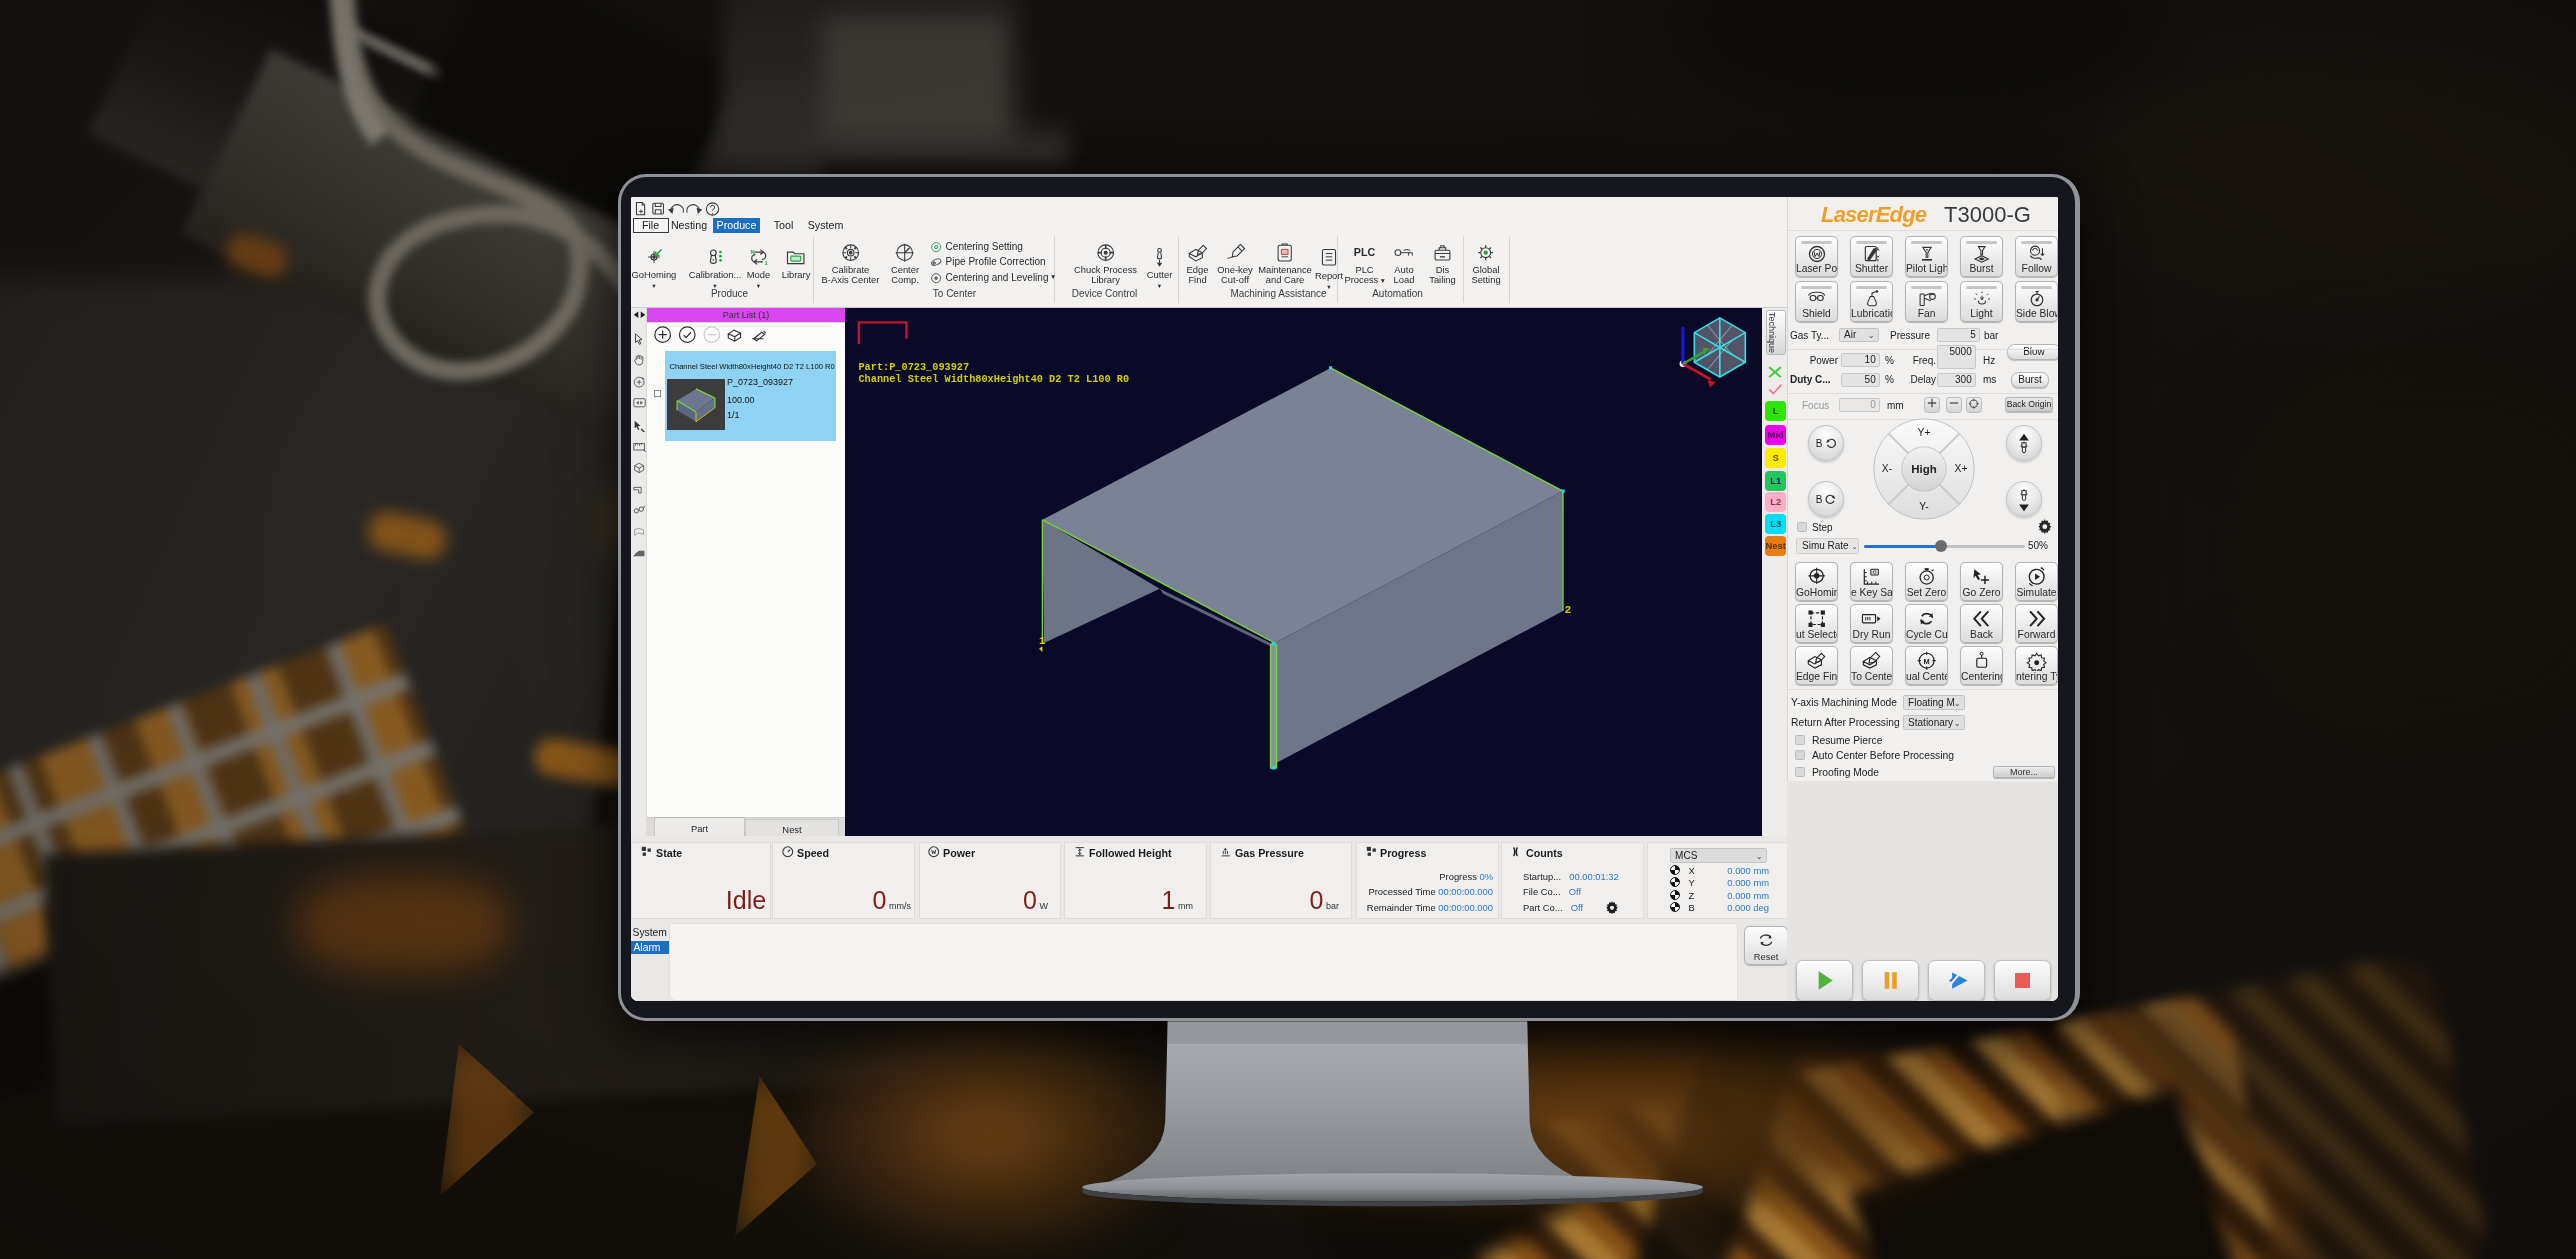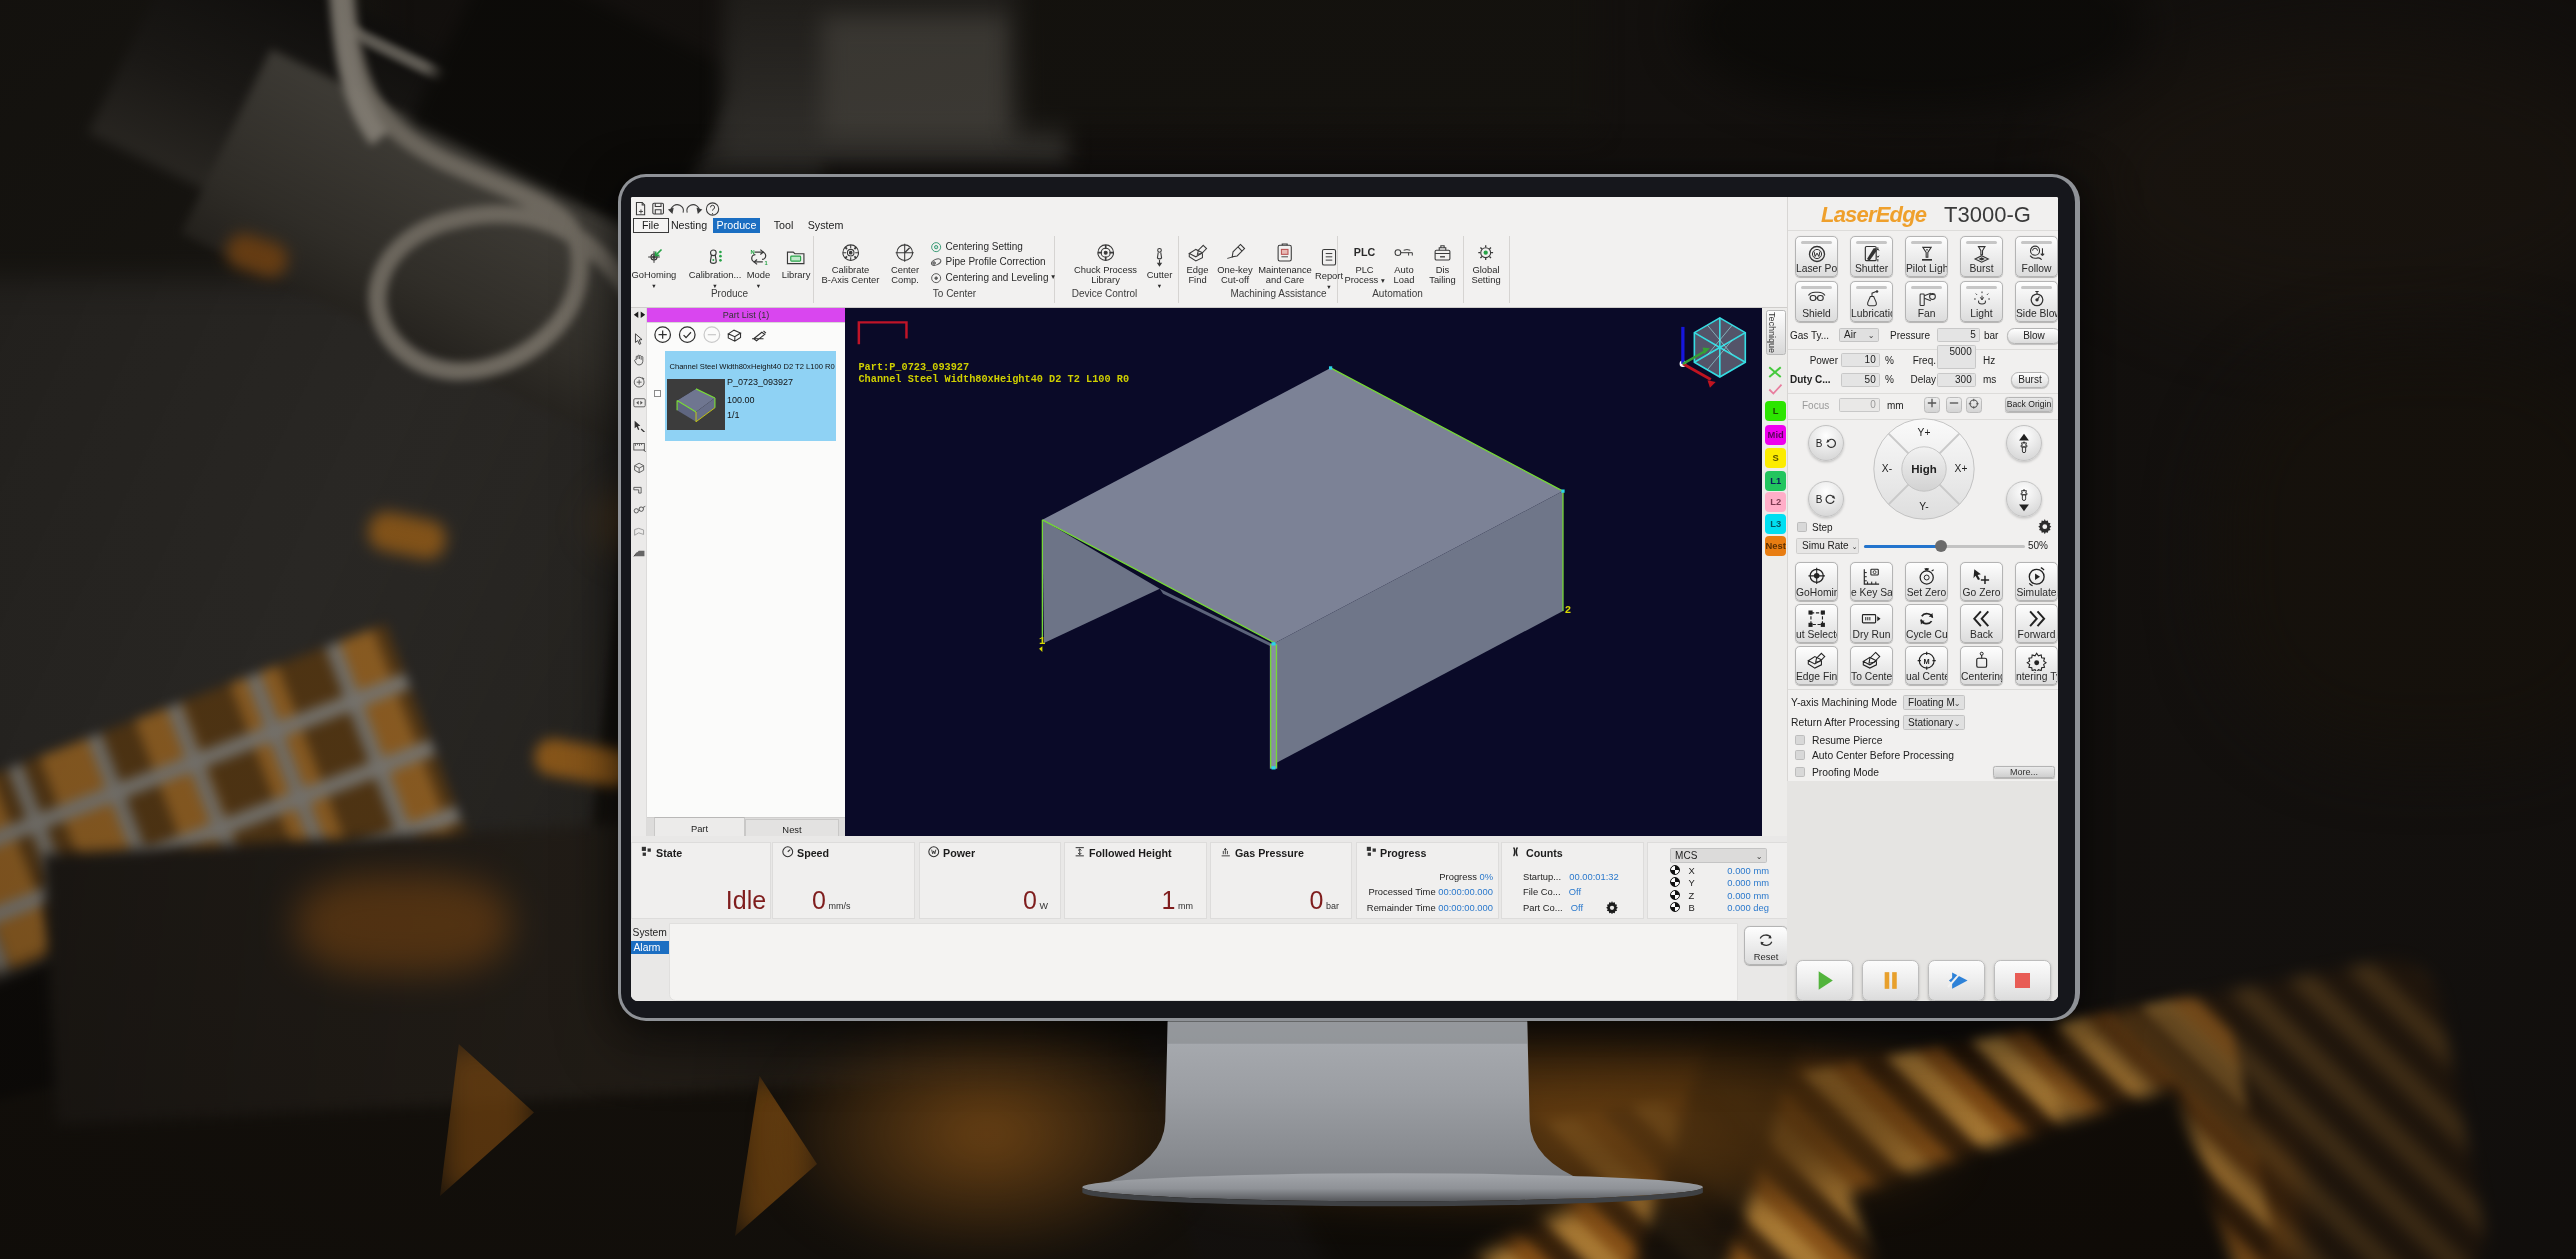--- a/index.html
+++ b/index.html
@@ -532,21 +532,21 @@
       </svg>
     <svg class="abs" style="left:735px;top:649px;" width="11.5" height="11.5" viewBox="0 0 14 14">
         <rect x="1" y="1" width="5" height="5" fill="#333"></rect>
         <rect x="8" y="3" width="4" height="4" fill="#333"></rect>
         <rect x="2" y="8" width="4" height="4" fill="#333"></rect>
       </svg>
     <svg class="abs" style="left:880px;top:649px;" width="11.5" height="11.5" viewBox="0 0 14 14">
         <path d="M3 2 c2 1 2 9 0 10 M8 2 c-2 1 -2 9 0 10" fill="none" stroke="#222" stroke-width="1.8"></path>
       </svg>
     <div class="abs bigval" style="left:82px;top:689px;width:66px;text-align:center;">Idle</div>
-    <div class="abs" style="left:181px;top:689px;width:99px;"><span class="bigval">0</span> <span class="unit">mm/s</span></div>
+    <div class="abs" style="left:181px;top:689px;width:99px;text-align:right;"><span class="bigval">0</span> <span class="unit">mm/s</span></div>
     <div class="abs" style="left:335px;top:689px;width:82px;text-align:right;"><span class="bigval">0</span> <span class="unit">W</span></div>
     <div class="abs" style="left:472px;top:689px;width:90px;text-align:right;"><span class="bigval">1</span> <span class="unit">mm</span></div>
     <div class="abs" style="left:618px;top:689px;width:90px;text-align:right;"><span class="bigval">0</span> <span class="unit">bar</span></div>
     <div class="prow" style="top:674px;"><span class="plbl">Progress</span> <span class="pval">0%</span></div>
     <div class="prow" style="top:689px;"><span class="plbl">Processed Time</span> <span class="pval">00:00:00.000</span></div>
     <div class="prow" style="top:705px;"><span class="plbl">Remainder Time</span> <span class="pval">00:00:00.000</span></div>
     <div class="crow" style="top:674px;"><span class="plbl">Startup...</span><span class="pval" style="margin-left:8.2px;">00.00:01:32</span></div>
     <div class="crow" style="top:689px;"><span class="plbl">File Co...</span><span class="pval" style="margin-left:8.2px;">Off</span></div>
     <div class="crow" style="top:705px;"><span class="plbl">Part Co...</span><span class="pval" style="margin-left:8.2px;">Off</span></div>
     <svg class="abs" style="left:974px;top:703px;" width="14" height="14" viewBox="0 0 17 17">
@@ -671,21 +671,21 @@
             <circle cx="12" cy="13" r="2" fill="#333"></circle>
           </svg></div>
         <div class="lbl">Side Blow</div>
       </div>
 
     <div class="abs flbl" style="left:1159px;top:133px;width:43px;">Gas Ty...</div>
     <div class="ddn" style="left:1208px;top:131px;width:40px;height:14px;line-height:12.3px;">Air<span class="ch">⌄</span></div>
     <div class="abs flbl" style="left:1259px;top:133px;width:46px;">Pressure</div>
     <div class="inpt" style="left:1306px;top:131px;width:43px;height:14px;">5</div>
     <div class="abs flbl" style="left:1353px;top:133px;">bar</div>
-    <div class="btn3d" style="left:1376px;top:131px;width:54px;height:15.6px;border-radius:7.4px;">
+    <div class="btn3d" style="left:1376px;top:147px;width:54px;height:15.6px;border-radius:7.4px;">
         <div style="text-align:center;font-size:10px;line-height:14px;">Blow</div>
       </div>
     <div class="divider" style="top:152px;left:1157px;right:0;"></div>
 
     <div class="abs flbl" style="left:1172px;top:158px;width:35px;text-align:right;">Power</div>
     <div class="inpt" style="left:1210px;top:156px;width:39px;height:14px;">10</div>
     <div class="abs flbl" style="left:1254px;top:158px;">%</div>
     <div class="abs flbl" style="left:1274px;top:158px;width:31px;text-align:right;">Freq.</div>
     <div class="inpt" style="left:1306px;top:148px;width:39px;height:24px;">5000</div>
     <div class="abs flbl" style="left:1352px;top:158px;">Hz</div>

